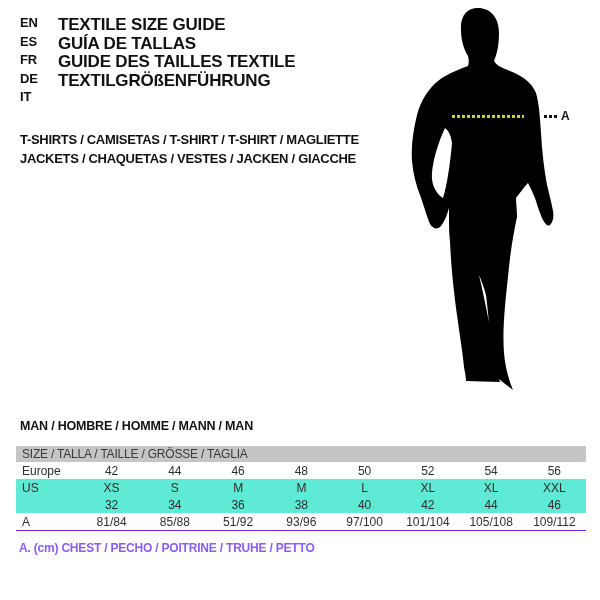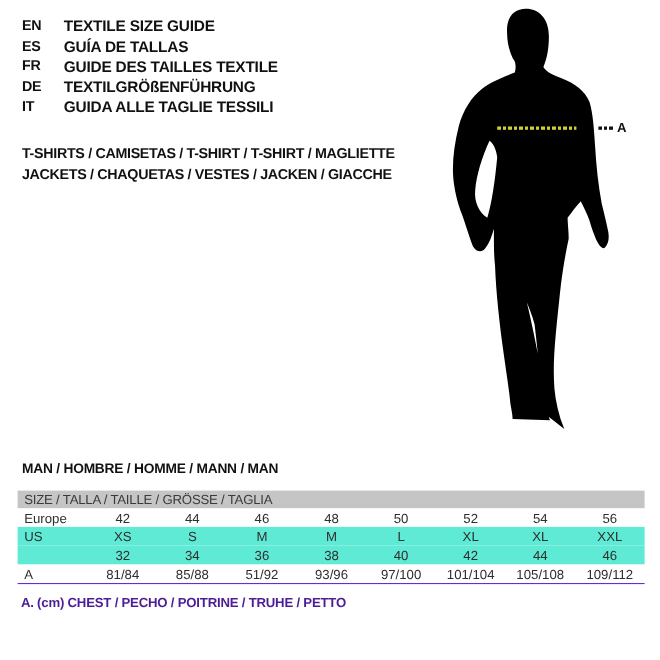--- a/index.html
+++ b/index.html
@@ -2,21 +2,21 @@
 <html><head>
 <meta charset="utf-8">
 <style>
   html,body{margin:0;padding:0;}
   body{width:600px;height:600px;background:#ffffff;font-family:"Liberation Sans",sans-serif;position:relative;overflow:hidden;}
   .abs{position:absolute;}
   
   .lang-block{left:20px;top:15px;}
   .lang-row{display:flex;height:18.6px;align-items:flex-start;}
   .lang-code{width:38px;font-weight:bold;font-size:13px;color:#111;letter-spacing:-0.2px;}
-  .lang-label{font-weight:bold;font-size:14px;color:#111;letter-spacing:-0.2px;white-space:nowrap;}
+  .lang-label{font-weight:bold;font-size:17px;color:#111;letter-spacing:-0.2px;white-space:nowrap;}
   
   .garment-block{left:20px;top:110px;margin-top:21px;}
   .garment-line{font-weight:bold;font-size:13px;color:#111;letter-spacing:-0.3px;line-height:18.5px;white-space:nowrap;}
   
   .silhouette-svg{left:405px;top:5px;pointer-events:none;}
   .chest-line-yellow{left:452px;top:115px;width:72px;height:3px;
     background:repeating-linear-gradient(90deg,#ccd22e 0 3px,transparent 3px 5px);}
   .chest-line-black{left:544px;top:115px;width:15px;height:3px;
     background:repeating-linear-gradient(90deg,#111 0 3px,transparent 3px 5px);}
   .chest-label{left:561px;top:109px;font-size:12px;font-weight:600;color:#111;}
@@ -24,21 +24,21 @@
   .section-title{left:20px;top:419px;font-weight:bold;font-size:12.5px;color:#111;letter-spacing:-0.2px;}
   
   .size-table{left:16px;top:446px;width:570px;border-bottom:1px solid #6d28d9;}
   .table-header{height:16px;line-height:16px;background:#c5c5c5;padding-left:6px;
     font-size:12px;color:#3a3a3a;letter-spacing:-0.2px;}
   .t-row{display:grid;grid-template-columns:64px repeat(8,1fr);height:17px;align-items:center;}
   .t-row.shaded{background:#5eead4;}
   .t-label{padding-left:6px;font-size:12px;color:#2e2e2e;text-align:left;}
   .t-cell{font-size:12px;color:#2e2e2e;text-align:center;}
   
-  .footnote{left:19px;top:541px;font-weight:bold;font-size:12px;color:#4c1d95;letter-spacing:-0.2px;}
+  .footnote{left:19px;top:541px;font-weight:bold;font-size:12px;color:#8b5cf6;letter-spacing:-0.2px;}
 </style>
 </head>
 <body>
 
 <div class="abs lang-block">
   <div class="lang-row">
     <span class="lang-code">EN</span>
     <span class="lang-label">TEXTILE SIZE GUIDE</span>
   </div>
   <div class="lang-row">
@@ -48,21 +48,20 @@
   <div class="lang-row">
     <span class="lang-code">FR</span>
     <span class="lang-label">GUIDE DES TAILLES TEXTILE</span>
   </div>
   <div class="lang-row">
     <span class="lang-code">DE</span>
     <span class="lang-label">TEXTILGRÖßENFÜHRUNG</span>
   </div>
   <div class="lang-row">
     <span class="lang-code">IT</span>
-    <span class="lang-label">GUIDA ALLE TAGLIE TESSILI</span>
   </div>
 </div>
 
 <div class="abs garment-block">
   <div class="garment-line">T-SHIRTS / CAMISETAS / T-SHIRT / T-SHIRT / MAGLIETTE</div>
   <div class="garment-line">JACKETS / CHAQUETAS / VESTES / JACKEN / GIACCHE</div>
 </div>
 
 <svg class="abs silhouette-svg" width="165" height="392" viewBox="0 0 165 392" aria-hidden="true">
   <path fill="#000000" d="

